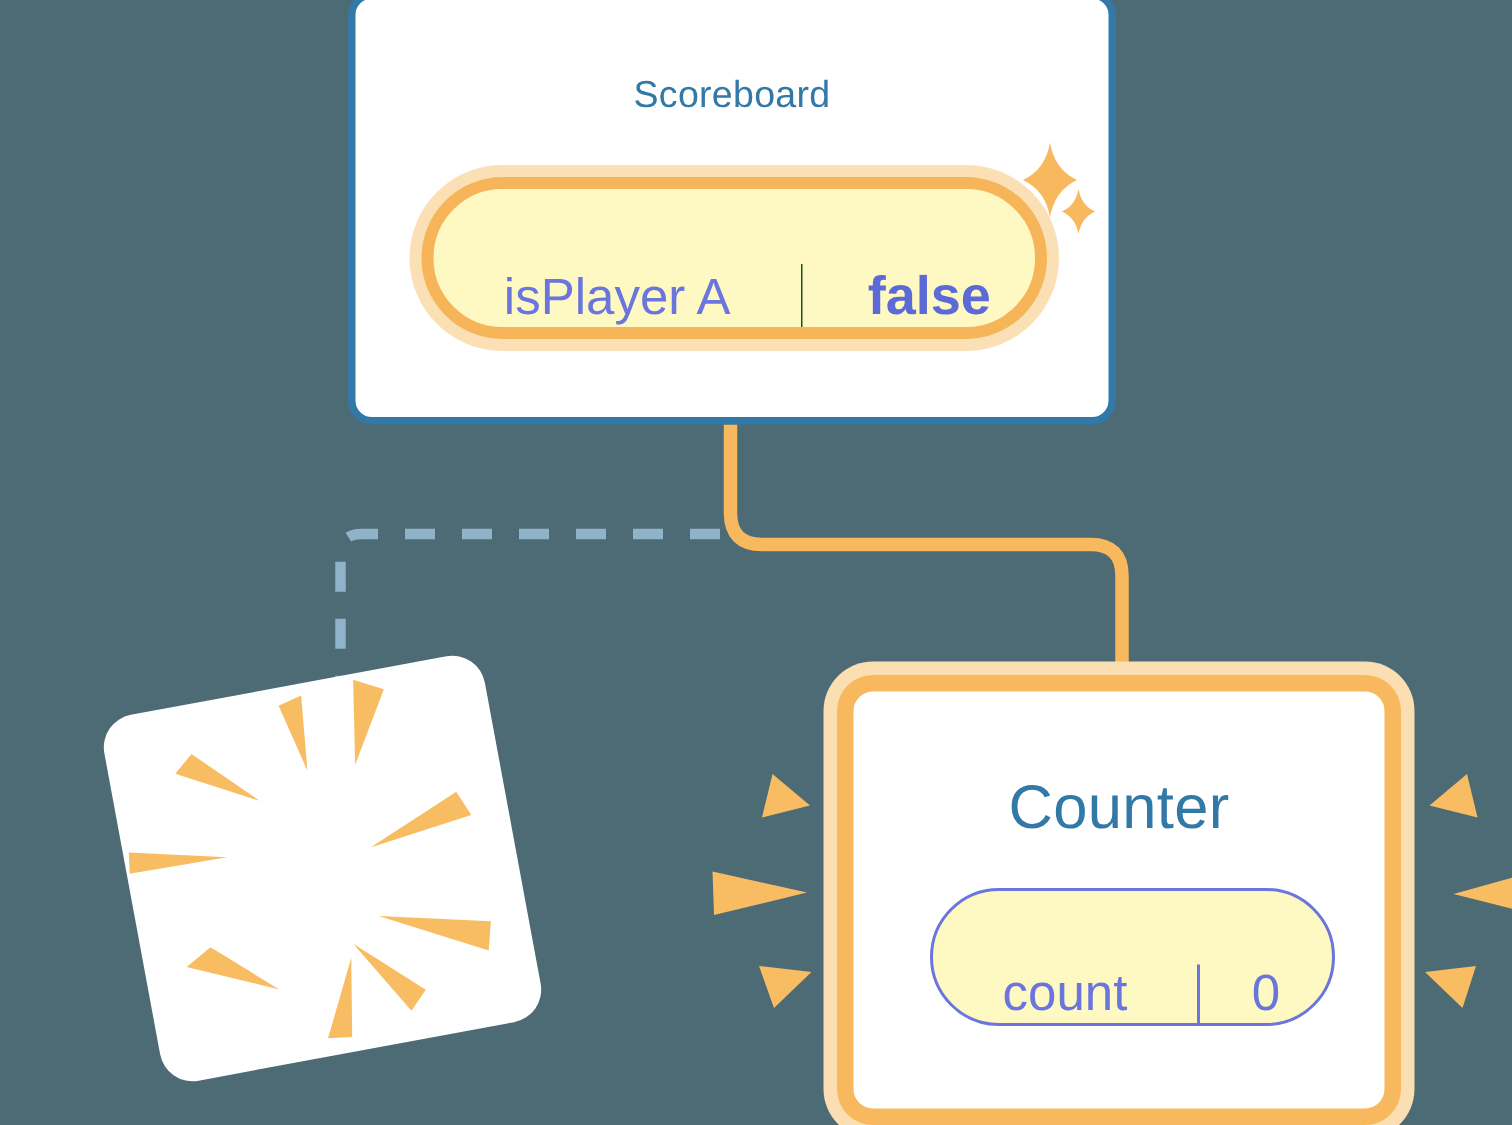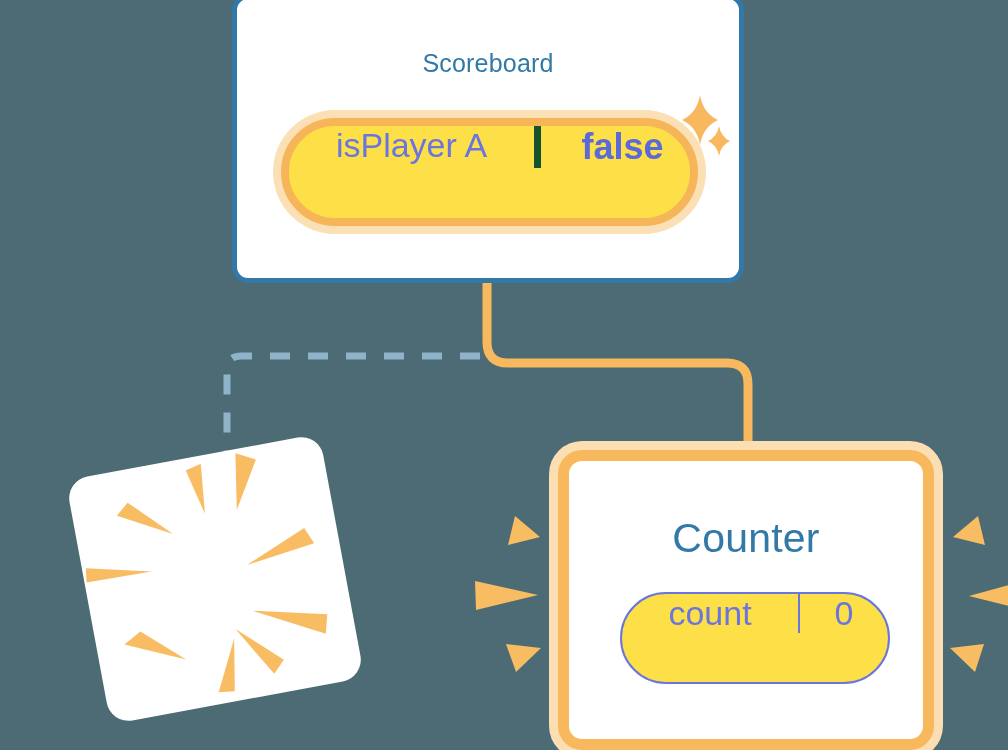--- a/index.html
+++ b/index.html
@@ -58,23 +58,23 @@
     letter-spacing: .2px;
   }
   #scoreboard-card .card-title {
     margin-top: 50px;
   }
 
   
   .pill-wrap {
     position: absolute;
     display: flex;
-    align-items: flex-start;
+    align-items: flex-end;
     box-sizing: border-box;
-    background: #fde047;
+    background: #fef9c3;
   }
   #scoreboard-pill {
     left: 44px;
     top: 119px;
     width: 417px;
     height: 108px;
     border: 8px solid #f7b55a;
     border-radius: 58px;
     box-shadow: 0 0 0 8px #fae0b4;
   }
@@ -84,21 +84,21 @@
     align-items: center;
     justify-content: center;
   }
   #scoreboard-pill .pill-key {
     flex: 0 0 245px;
     color: #6a76dd;
     font-size: 34px;
   }
   #scoreboard-pill .pill-val {
     flex: 1;
-    border-left: 7px solid #14532d;
+    border-left: 1px solid #14532d;
     color: #5b6ad6;
     font-size: 36px;
     font-weight: bold;
     padding-left: 14px;
   }
 
   
   #counter-card {
     left: 558px;
     top: 450px;

